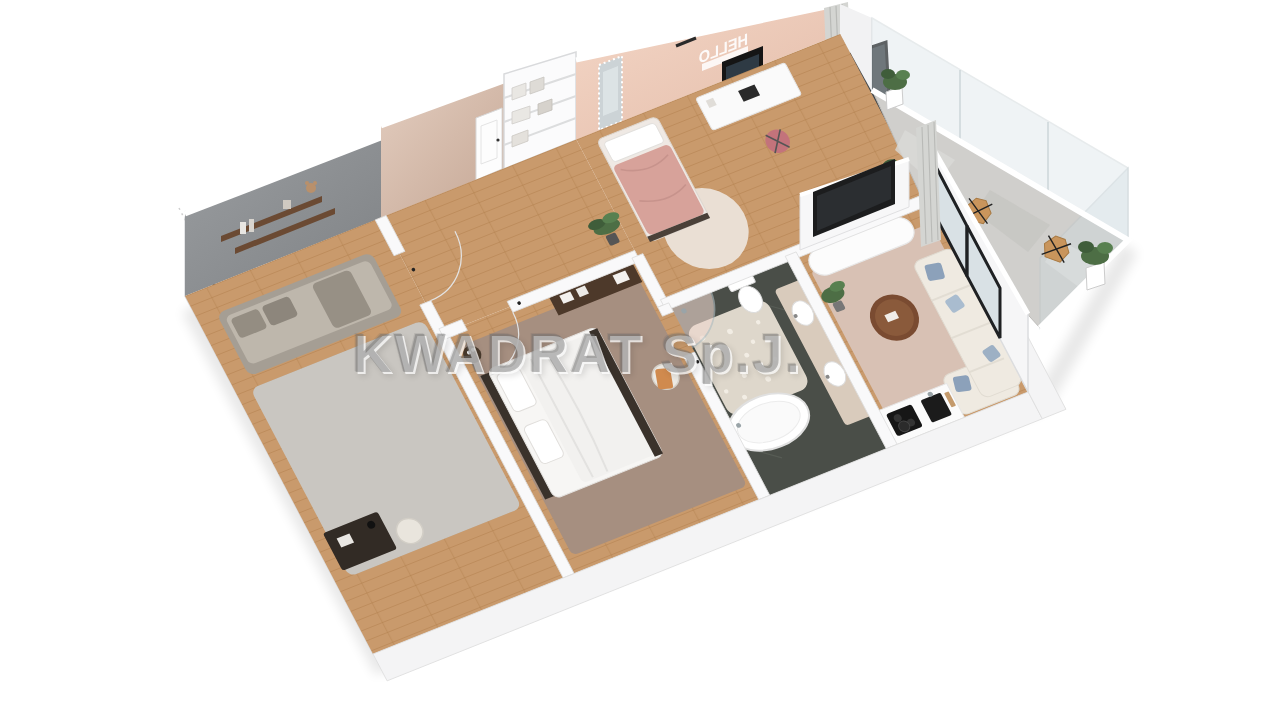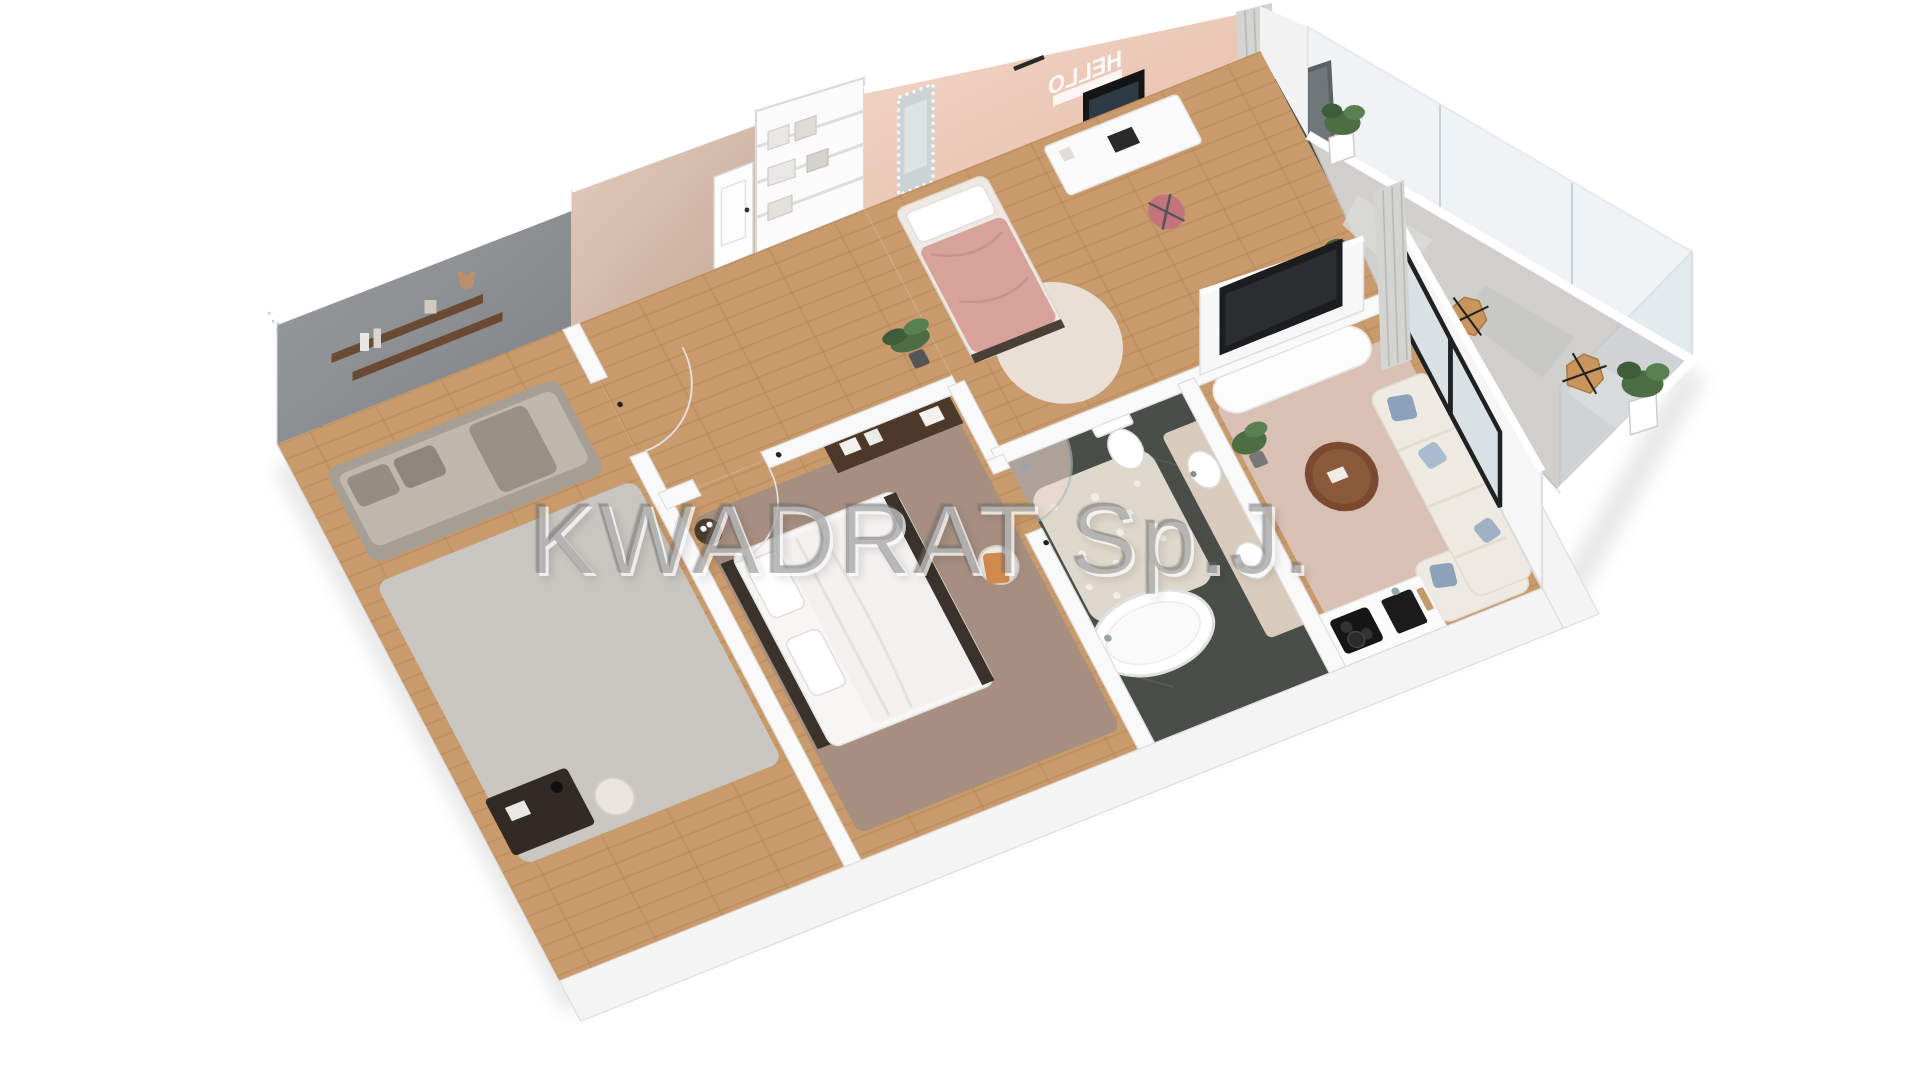--- a/index.html
+++ b/index.html
@@ -1,20 +1,20 @@
 <!DOCTYPE html>
 <html><head>
 <meta charset="utf-8">
 <style>
   html,body{margin:0;padding:0;background:#ffffff;}
   #stage{position:relative;width:1280px;height:720px;background:#ffffff;overflow:hidden;
          font-family:"Liberation Sans",sans-serif;}
   #plan-svg{position:absolute;left:0;top:0;}
   #watermark{position:absolute;left:352px;top:326px;width:640px;
-    font-family:"Liberation Sans",sans-serif;font-weight:400;font-size:67px;
+    font-family:"Liberation Sans",sans-serif;font-weight:700;font-size:55px;
     letter-spacing:2px;line-height:1;white-space:nowrap;
     color:rgba(112,112,112,0.45);
     text-shadow:2px 2px 0 rgba(255,255,255,0.75), 4px 4px 6px rgba(0,0,0,0.12),
                 -1px -1px 0 rgba(90,90,90,0.15);
     pointer-events:none;}
 </style>
 </head>
 <body>
 
 <div id="stage">

